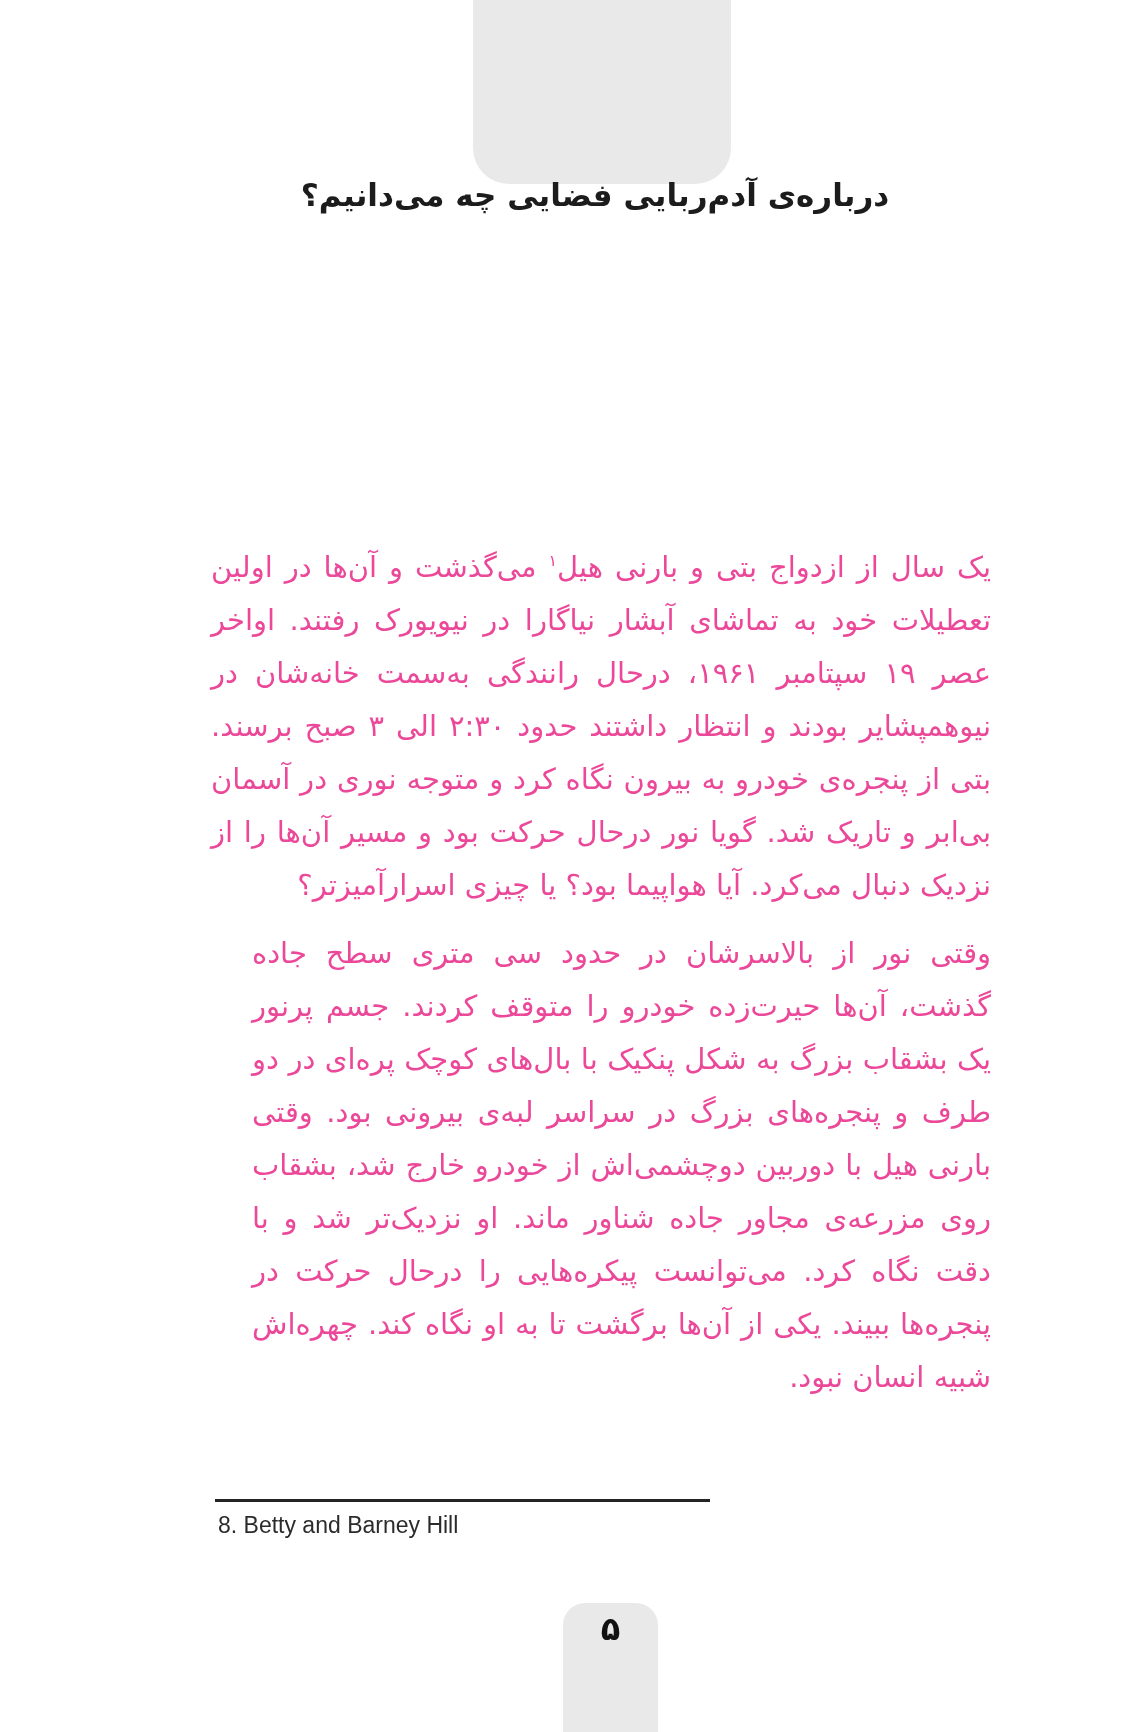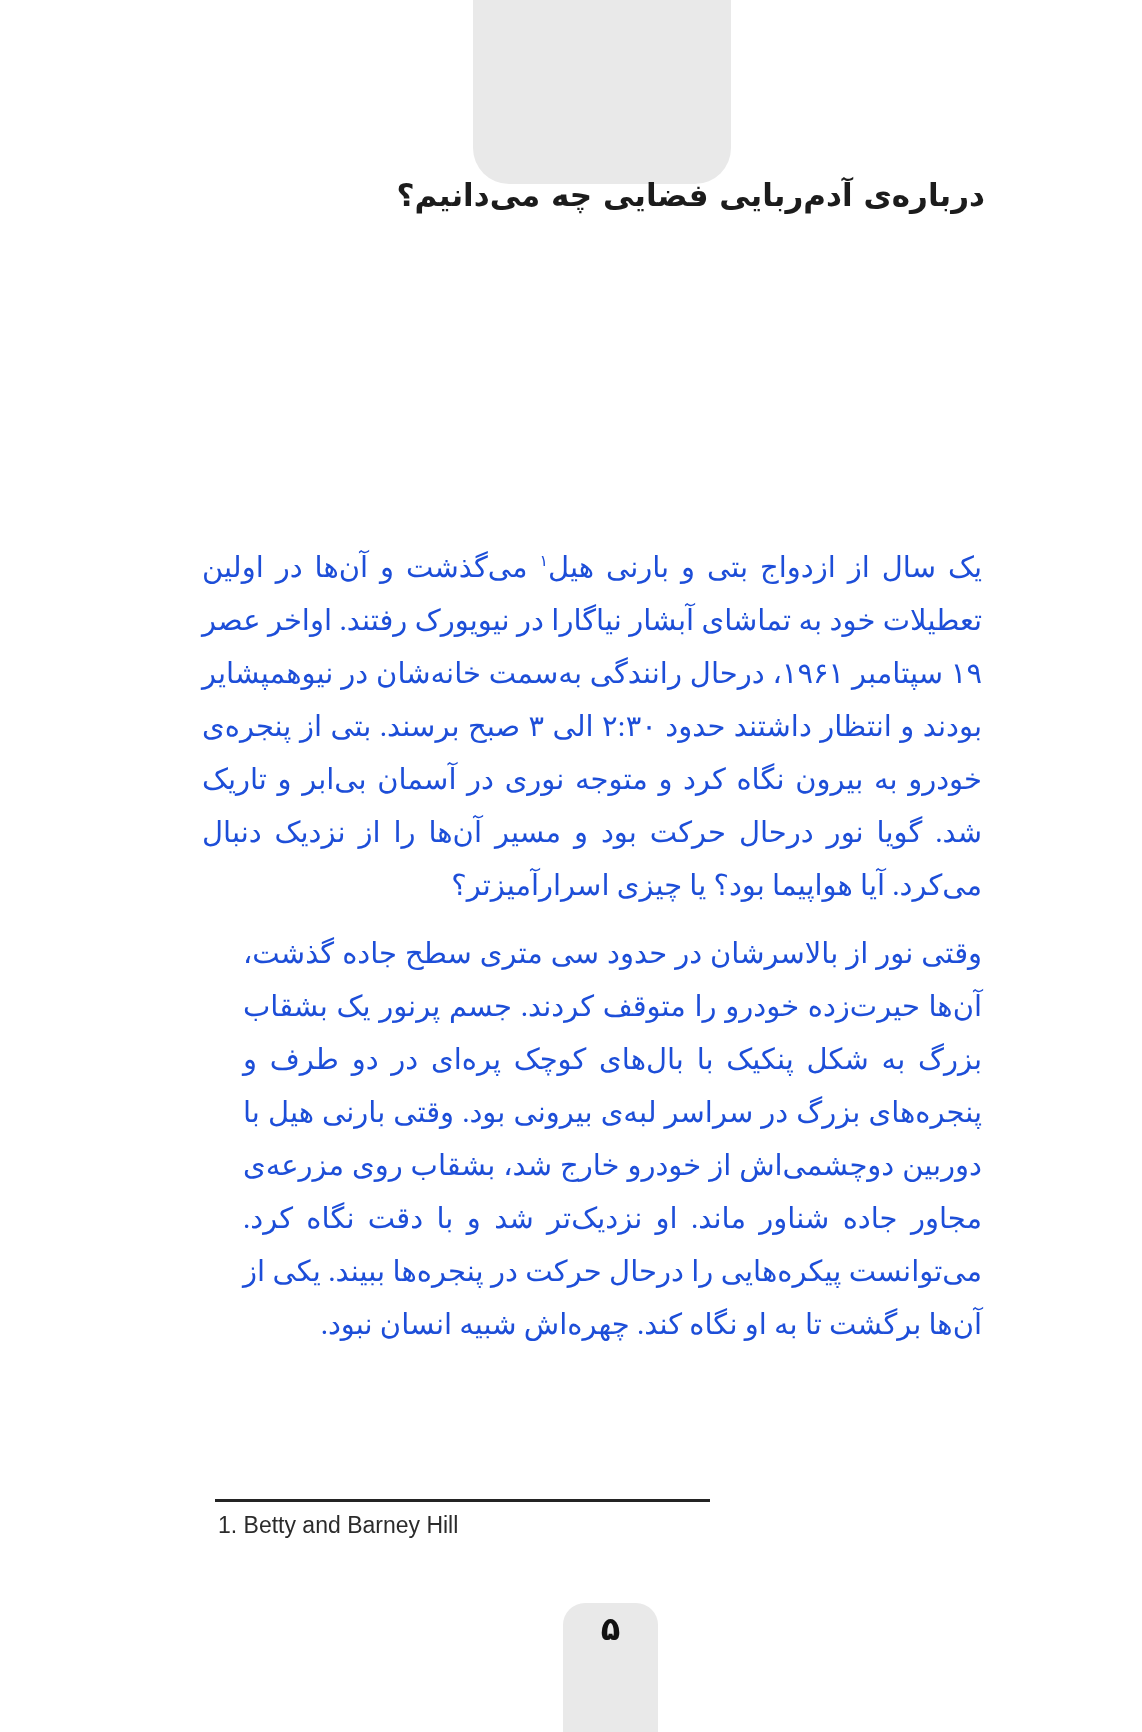--- a/index.html
+++ b/index.html
@@ -25,37 +25,36 @@
     background: #e9e9e9;
     border-radius: 36px;
   }
   .chapter-title {
     position: absolute;
     top: 172px;
     left: 205px;
     width: 780px;
     margin: 0;
     direction: rtl;
-    text-align: right;
+    text-align: center;
     font-size: 31px;
     line-height: 46px;
     font-weight: bold;
     color: #1c1c1c;
   }
   .body-text {
     position: absolute;
     top: 541px;
-    left: 202px;
+    left: 211px;
     width: 780px;
     direction: rtl;
     text-align: justify;
     font-size: 29px;
     line-height: 53px;
-    color: #1d4ed8;
-    font-family: Liberation Serif, serif;
+    color: #ec4899;
   }
   .body-text p {
     margin: 0;
   }
   .body-text p + p {
     margin-top: 15px;
     margin-left: 41px;
   }
   .footnote-marker {
     font-size: 0.55em;
@@ -109,19 +108,19 @@
 
   <h1 class="chapter-title">درباره‌ی آدم‌ربایی فضایی چه می‌دانیم؟</h1>
 
   <article class="body-text">
     <p><span>یک سال از ازدواج بتی و بارنی هیل</span><sup class="footnote-marker">۱</sup><span> می‌گذشت و آن‌ها در اولین تعطیلات خود به تماشای آبشار نیاگارا در نیویورک رفتند. اواخر عصر ۱۹ سپتامبر ۱۹۶۱، درحال رانندگی به‌سمت خانه‌شان در نیوهمپشایر بودند و انتظار داشتند حدود ۲:۳۰ الی ۳ صبح برسند. بتی از پنجره‌ی خودرو به بیرون نگاه کرد و متوجه نوری در آسمان بی‌ابر و تاریک شد. گویا نور درحال حرکت بود و مسیر آن‌ها را از نزدیک دنبال می‌کرد. آیا هواپیما بود؟ یا چیزی اسرارآمیزتر؟</span></p>
     <p>وقتی نور از بالاسرشان در حدود سی متری سطح جاده گذشت، آن‌ها حیرت‌زده خودرو را متوقف کردند. جسم پرنور یک بشقاب بزرگ به شکل پنکیک با بال‌های کوچک پره‌ای در دو طرف و پنجره‌های بزرگ در سراسر لبه‌ی بیرونی بود. وقتی بارنی هیل با دوربین دوچشمی‌اش از خودرو خارج شد، بشقاب روی مزرعه‌ی مجاور جاده شناور ماند. او نزدیک‌تر شد و با دقت نگاه کرد. می‌توانست پیکره‌هایی را درحال حرکت در پنجره‌ها ببیند. یکی از آن‌ها برگشت تا به او نگاه کند. چهره‌اش شبیه انسان نبود.</p>
   </article>
 
   <div class="footnote-divider"></div>
 
-  <div class="footnote-text">1. Betty and Barney Hill</div>
+  <div class="footnote-text">8. Betty and Barney Hill</div>
 
   <div class="bottom-tab">
     <span class="page-number">۵</span>
   </div>
 
 </div>
 
 </body></html>

